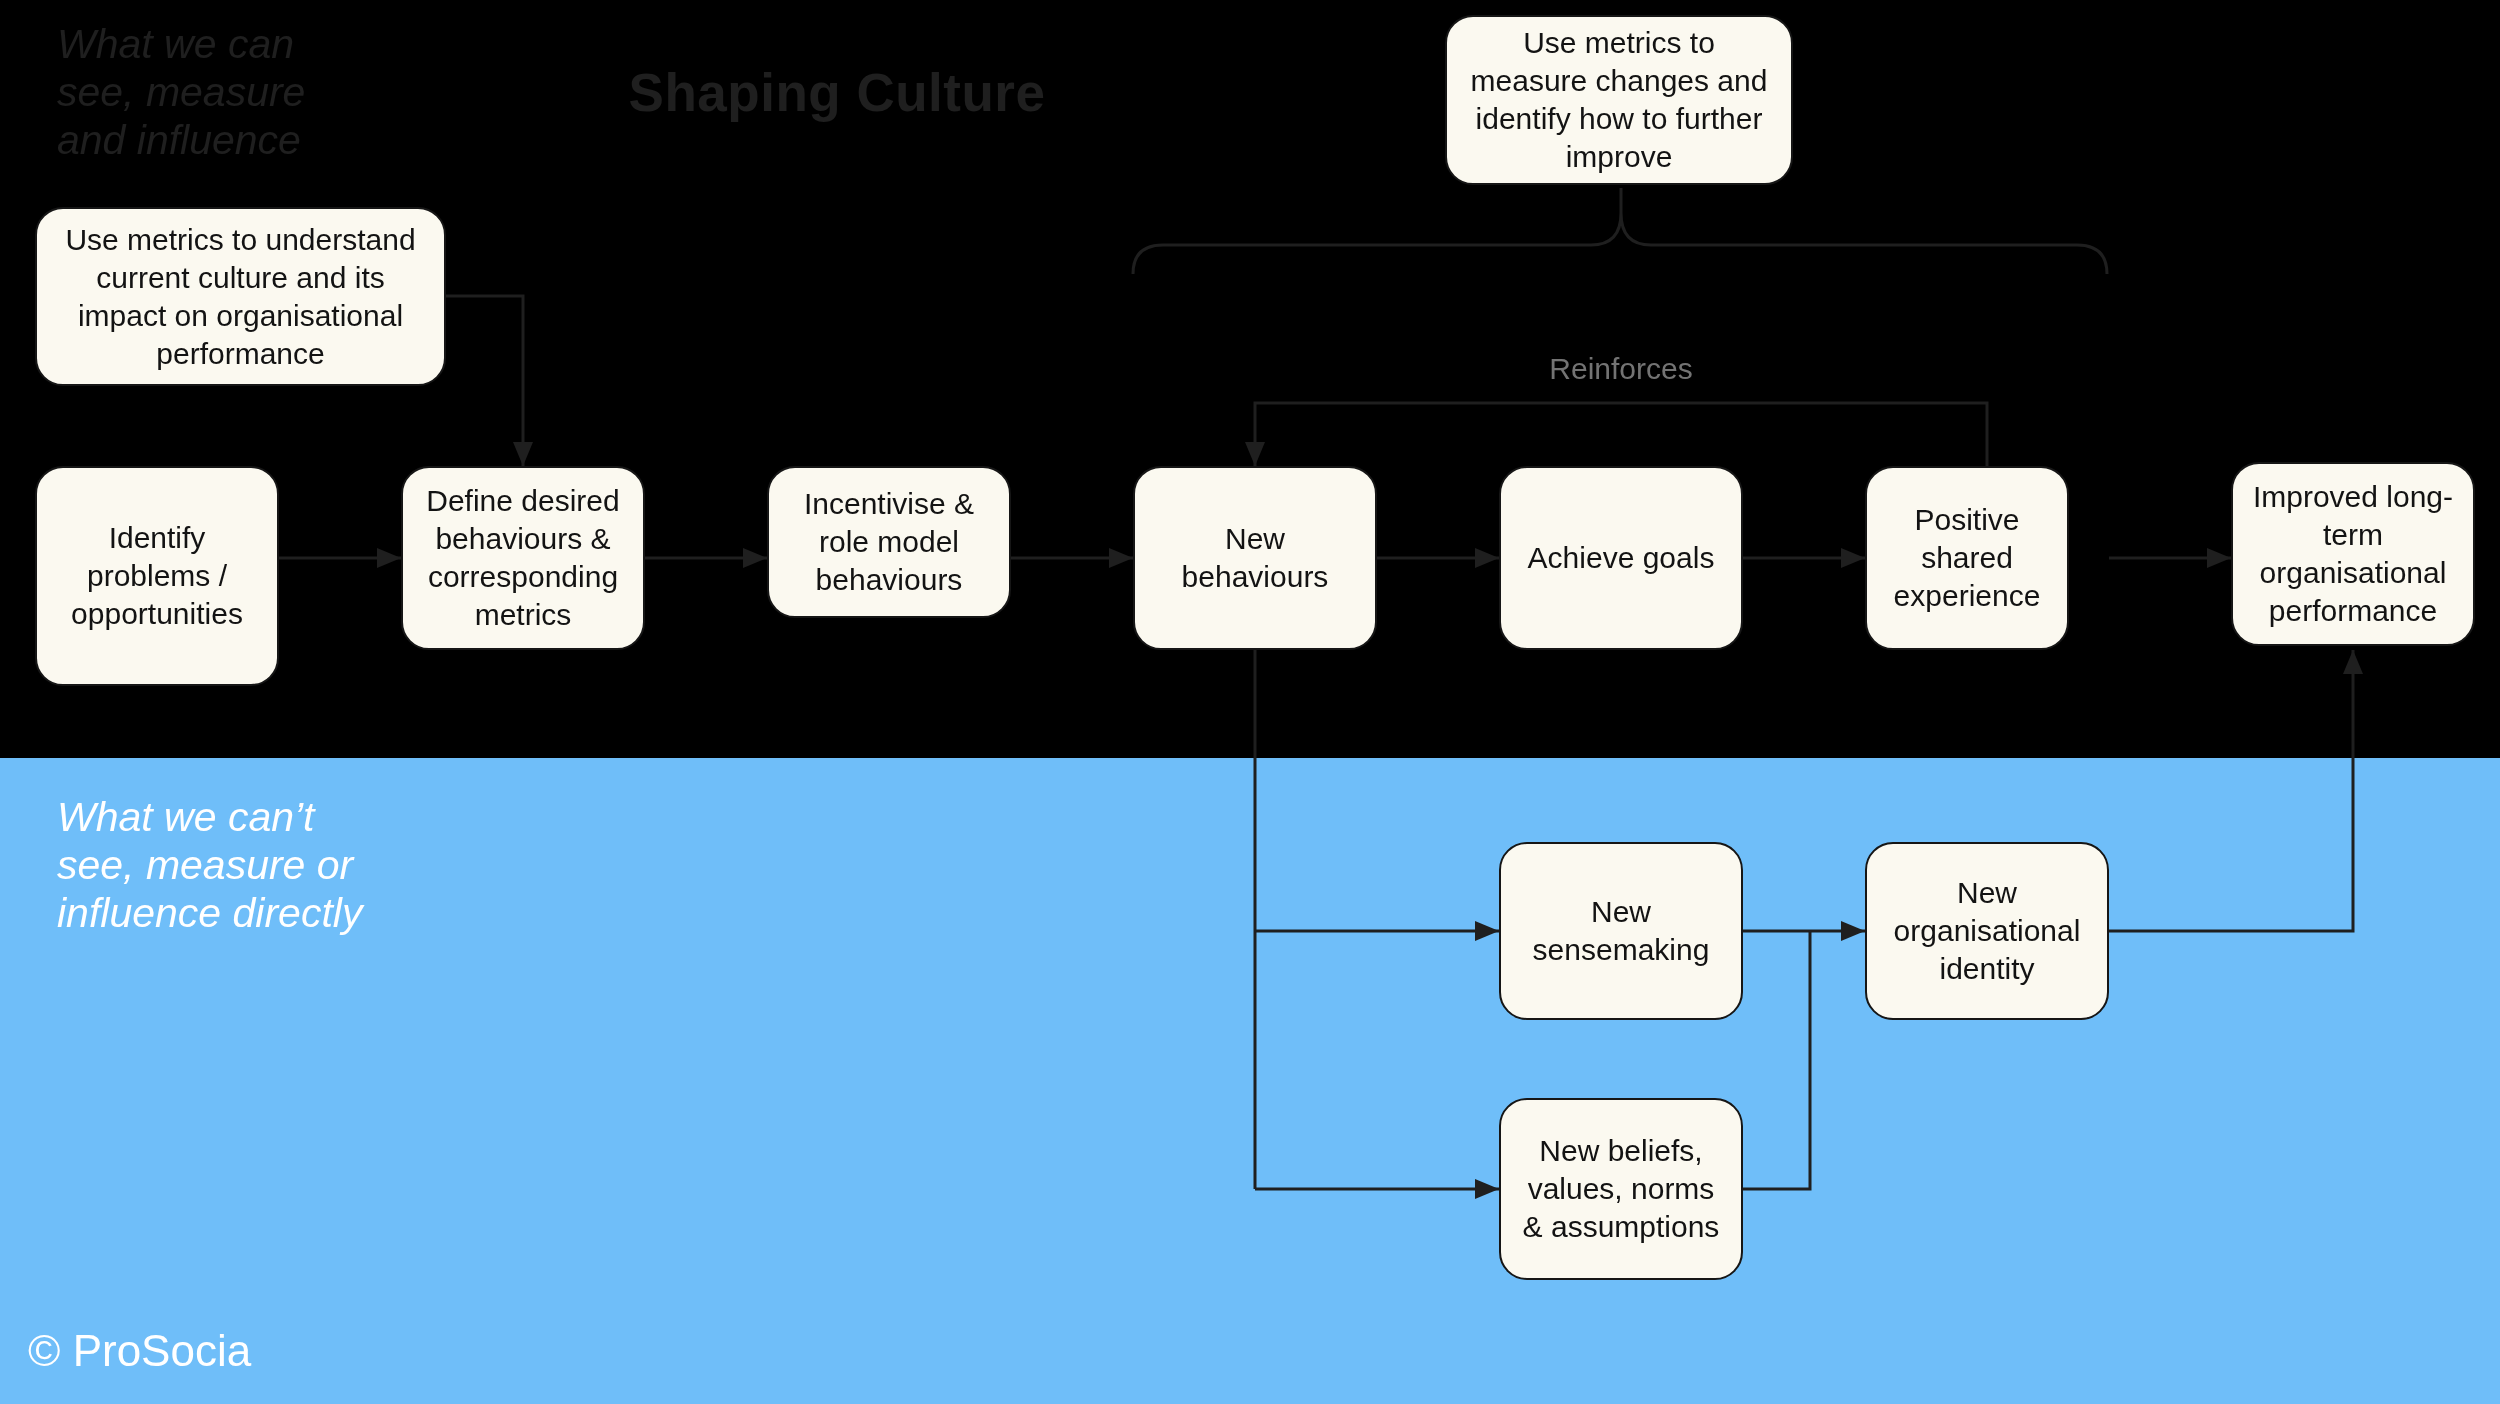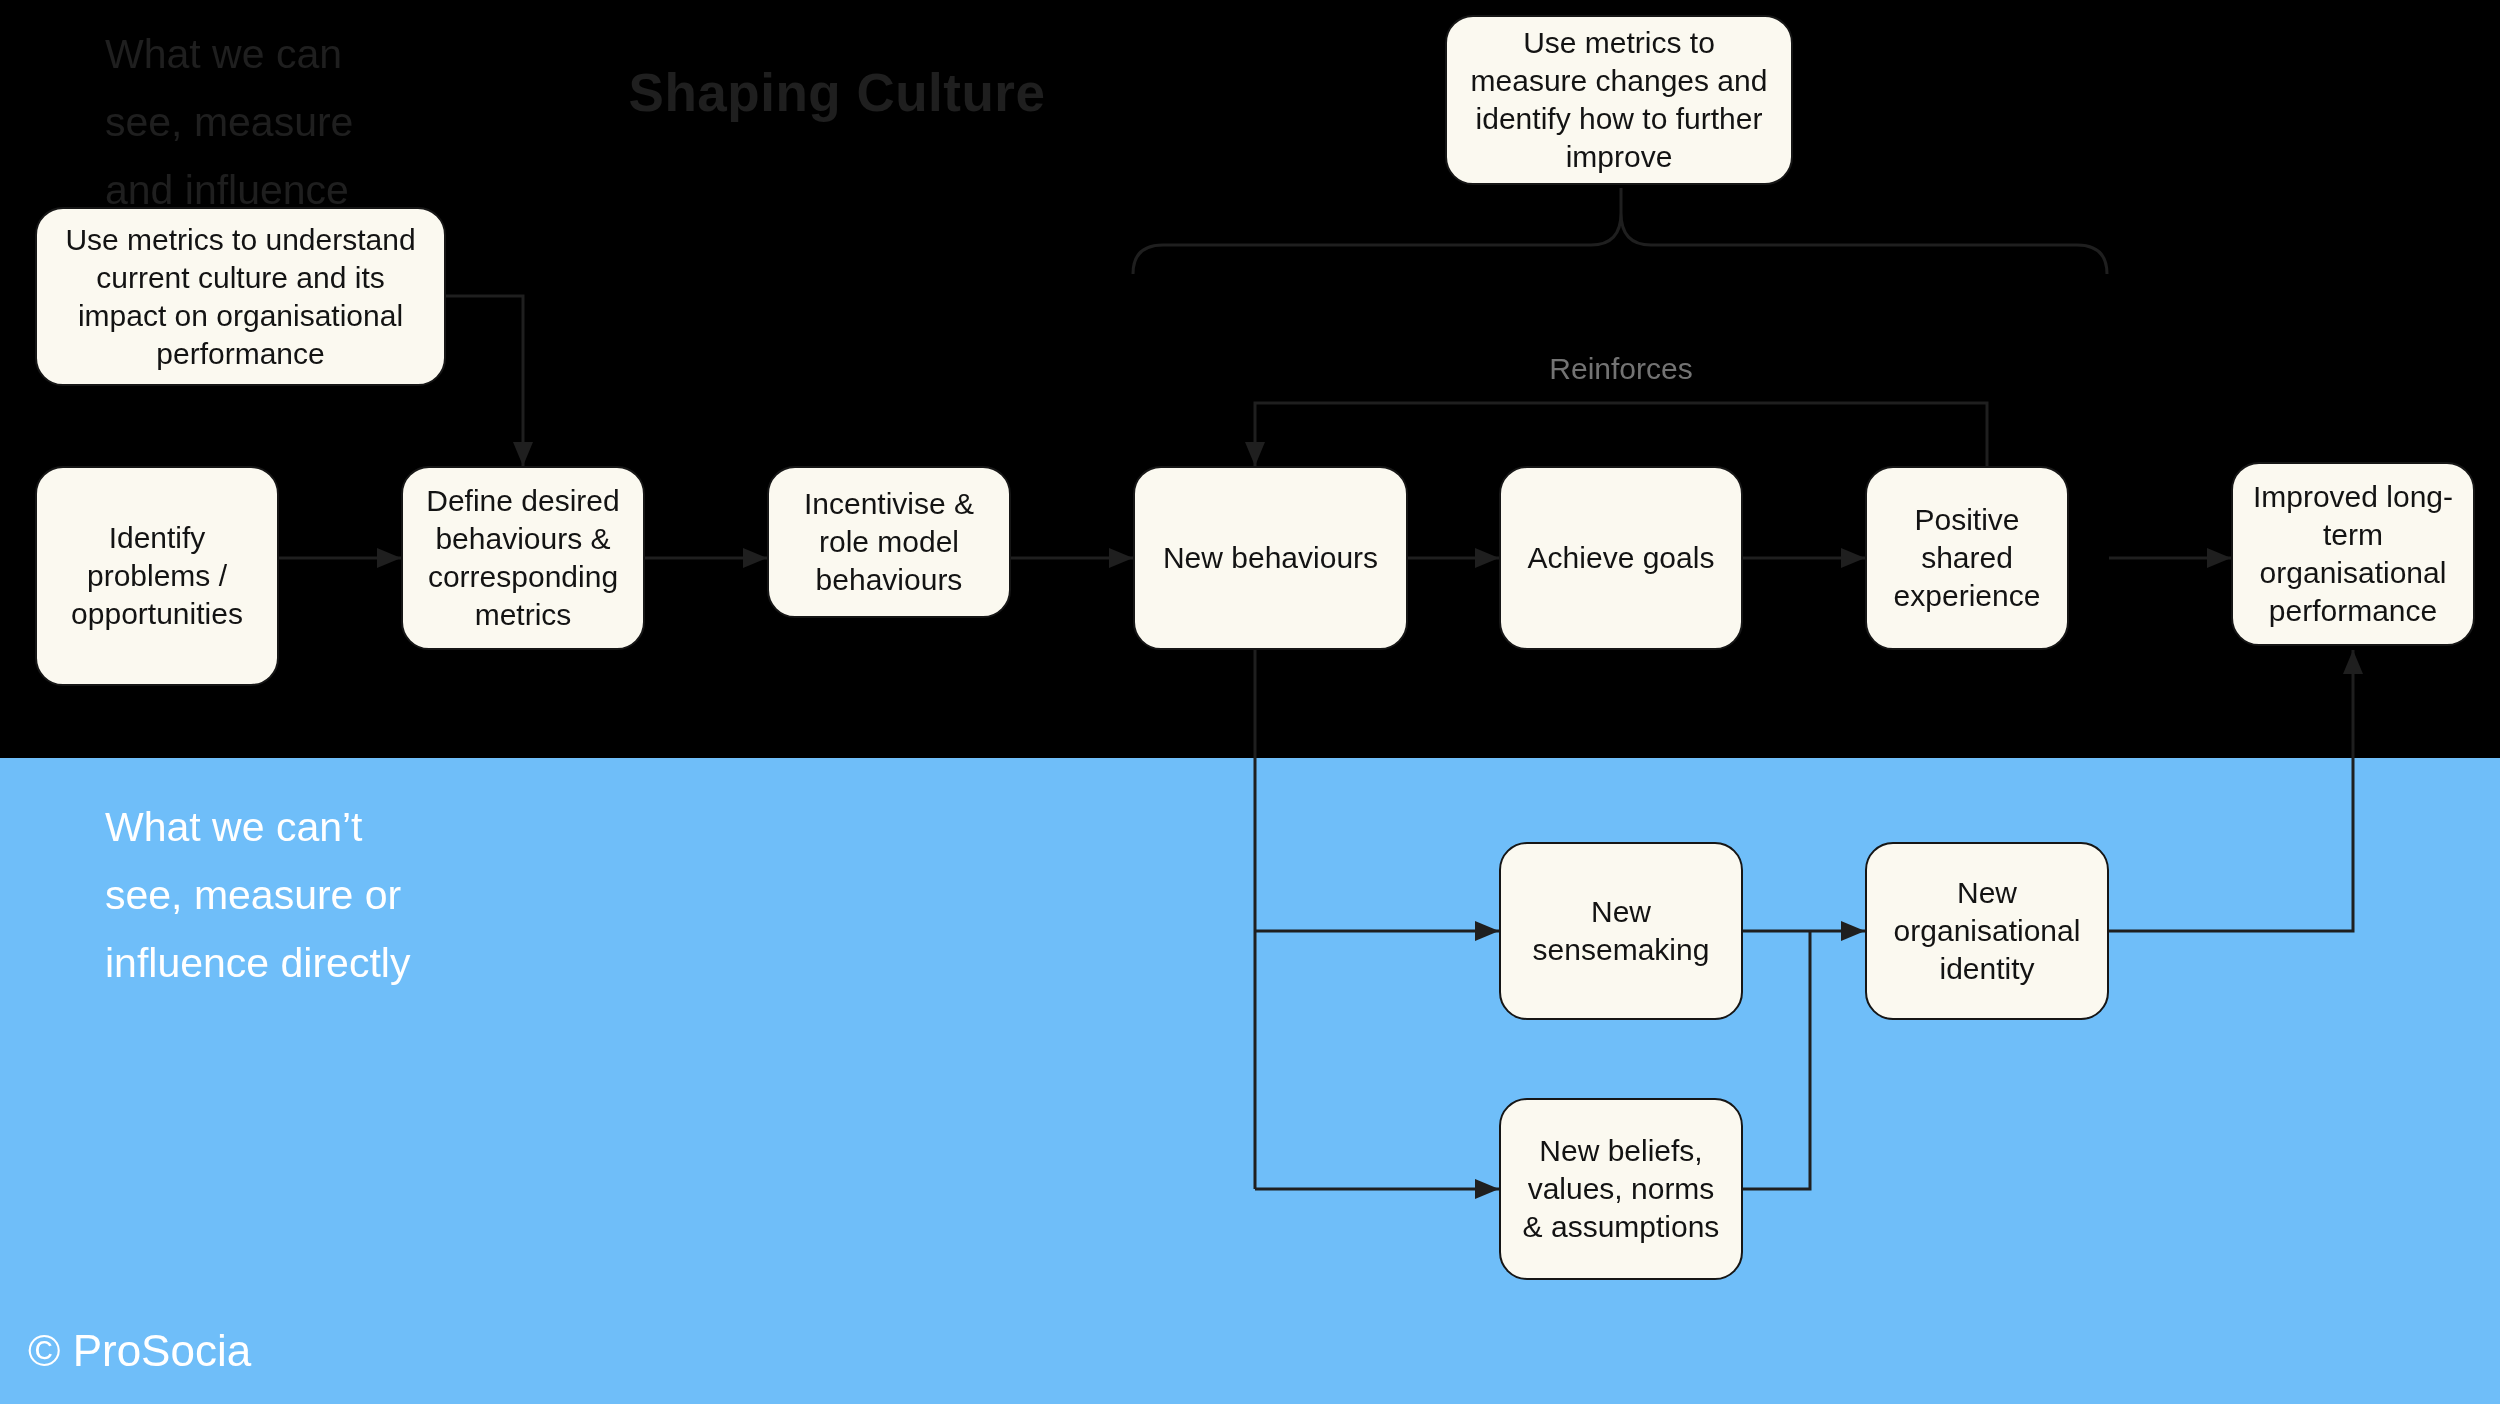--- a/index.html
+++ b/index.html
@@ -55,24 +55,24 @@
     width: 750px;
     text-align: center;
     font-size: 53px;
     font-weight: bold;
     color: #1F1F1F;
     letter-spacing: 0.5px;
   }
   .side-note {
     position: absolute;
     left: 57px;
+    font-style: italic;
     font-size: 41px;
-    line-height: 68px;
+    line-height: 48px;
     white-space: pre-line;
-    margin-left: 48px;
   }
   .side-note.dark { top: 20px; color: #1F1F1F; }
   .side-note.light { top: 793px; color: #FFFFFF; }
   .reinforces {
     position: absolute;
     left: 1446px;
     top: 352px;
     width: 350px;
     text-align: center;
     font-size: 30px;
@@ -84,21 +84,21 @@
     top: 1326px;
     font-size: 44px;
     color: #FFFFFF;
   }
   
   .b-measure   { left: 1445px; top: 15px;  width: 348px; height: 170px; }
   .b-understand{ left: 35px;   top: 207px; width: 411px; height: 179px; }
   .b-f0 { left: 35px;   top: 466px; width: 244px; height: 220px; }
   .b-f1 { left: 401px;  top: 466px; width: 244px; height: 184px; }
   .b-f2 { left: 767px;  top: 466px; width: 244px; height: 152px; }
-  .b-f3 { left: 1133px; top: 466px; width: 275px; height: 184px; }
+  .b-f3 { left: 1133px; top: 466px; width: 244px; height: 184px; }
   .b-f4 { left: 1499px; top: 466px; width: 244px; height: 184px; }
   .b-f5 { left: 1865px; top: 466px; width: 204px; height: 184px; }
   .b-f6 { left: 2231px; top: 462px; width: 244px; height: 184px; }
   .b-h0 { left: 1499px; top: 842px;  width: 244px; height: 178px; }
   .b-h1 { left: 1865px; top: 842px;  width: 244px; height: 178px; }
   .b-h2 { left: 1499px; top: 1098px; width: 244px; height: 182px; }
 </style>
 </head>
 <body>
 

